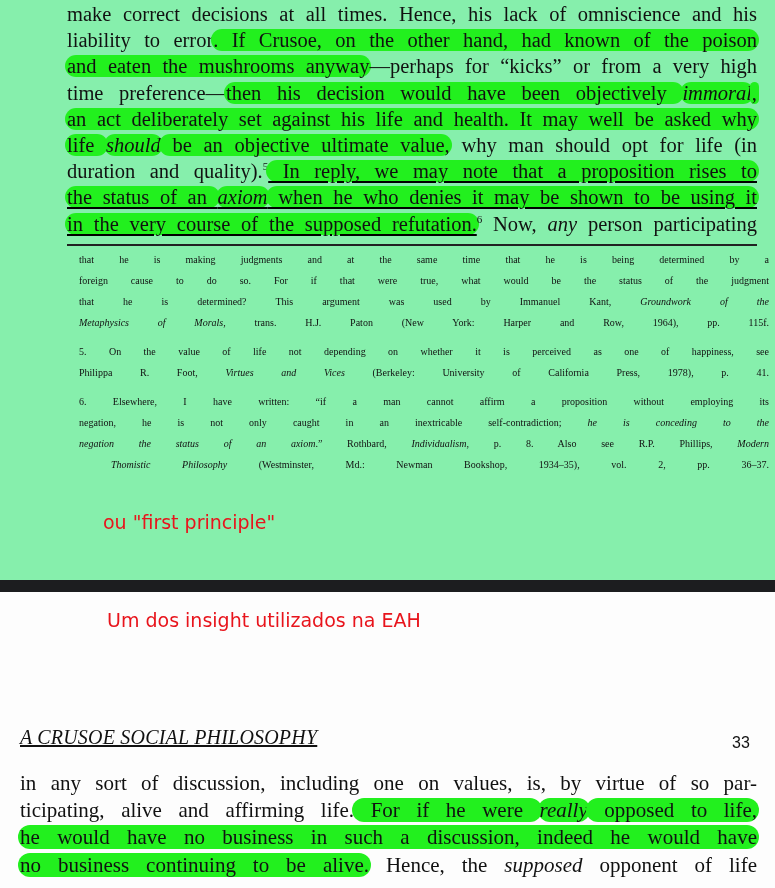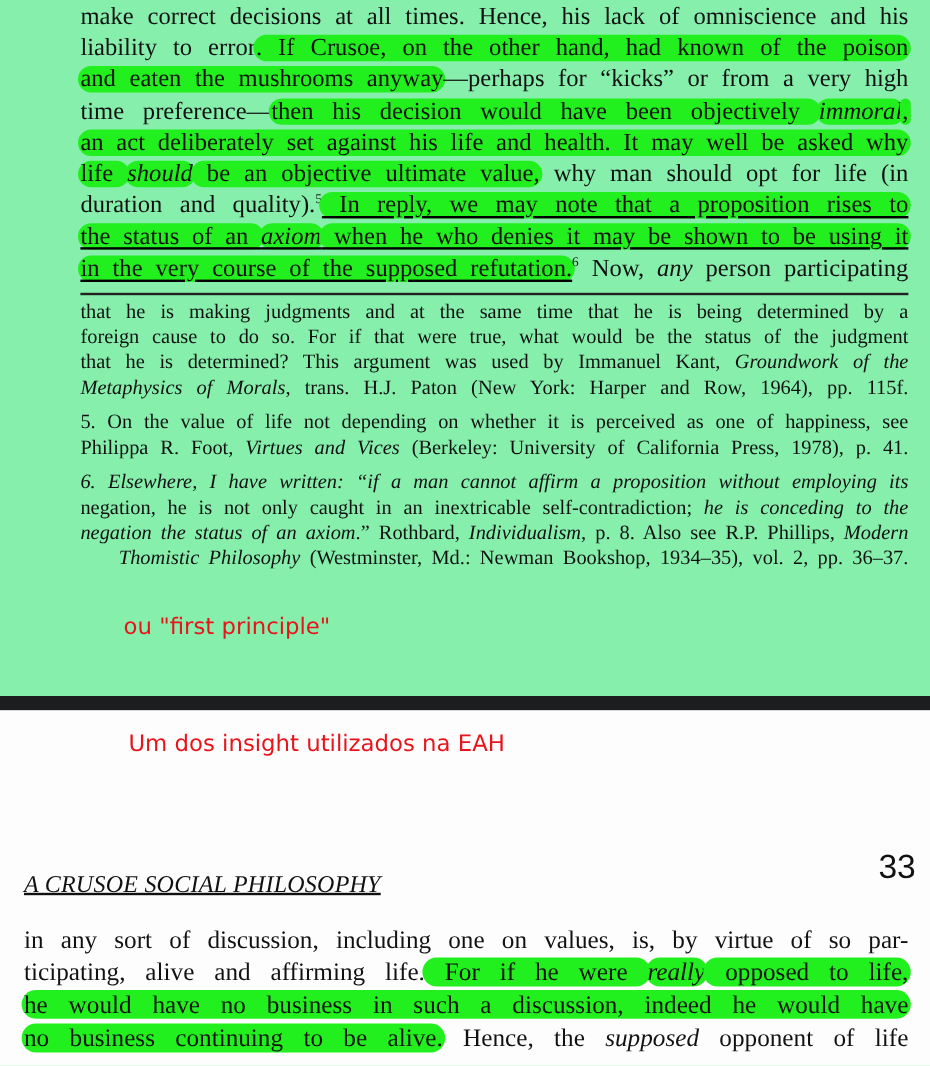--- a/index.html
+++ b/index.html
@@ -14,34 +14,34 @@
     .line {
       position: absolute; left: 0; width: 690px; height: 26px;
       font-size: 20.5px; line-height: 26px; white-space: nowrap;
       text-align: justify; text-align-last: justify;
     }
     .hl { background: #22f01e; border-radius: 12px; padding: 0 2px; margin: 0 -2px; }
     .ul { text-decoration: underline; text-decoration-color: #000; text-underline-offset: 3px; }
     .rule { position: absolute; left: 67px; top: 244px; width: 690px; height: 2px; background: #222; }
     .notes { position: absolute; left: 67px; top: 250px; width: 690px; }
     .nline {
-      position: absolute; left: 0; width: 690px; height: 20px;
-      font-size: 17px; line-height: 20px; white-space: nowrap;
+      position: absolute; left: 12px; width: 690px; height: 20px;
+      font-size: 10px; line-height: 20px; white-space: nowrap;
       text-align: justify; text-align-last: justify;
     }
     .comment {
       position: absolute; color: #e8141c;
       font-family: "DejaVu Sans", "Liberation Sans", sans-serif; font-size: 19px; line-height: 28px;
     }
     .divider-bar { position: absolute; left: 0; top: 580px; width: 775px; height: 12px; background: #1c1d1f; }
     .page-bottom { position: absolute; left: 0; top: 592px; width: 775px; height: 296px; background: #fdfdfd; }
     .running-head {
       position: absolute; left: 20px; top: 726px; font-style: italic; font-size: 20px; letter-spacing: 0.2px; text-decoration: underline;
     }
-    .page-num { position: absolute; left: 732px; top: 707px; font-size: 28px; font-family: "Liberation Sans", sans-serif; }
+    .page-num { position: absolute; left: 732px; top: 734px; font-size: 16px; font-family: "Liberation Sans", sans-serif; }
     .body2 { position: absolute; left: 20px; top: 770px; width: 737px; }
     .body2 .line { width: 737px; font-size: 21px; height: 27px; line-height: 27px; }
     sup { font-size: 11px; vertical-align: 8px; line-height: 0; }
   </style>
 </head>
 <body>
 
 <div class="page-top">
   <div class="body-lines" id="top-body">
       <div class="line" style="top: 1px;"><span class="">make correct decisions at all times. Hence, his lack of omniscience and his</span></div>
@@ -55,21 +55,21 @@
       <div class="line" style="top: 210.6px;"><span class="hl ul">in the very course of the supposed refutation.</span><sup class="">6</sup><span class=""> Now, </span><span class="" style="font-style: italic;">any</span><span class=""> person participating</span></div>
     </div>
   <div class="rule"></div>
   <div class="notes" id="notes">
       <div class="nline" style="top: 0px;"><span>that he is making judgments and at the same time that he is being determined by a</span></div>
       <div class="nline" style="top: 21px;"><span>foreign cause to do so. For if that were true, what would be the status of the judgment</span></div>
       <div class="nline" style="top: 42px;"><span>that he is determined? This argument was used by Immanuel Kant, </span><span style="font-style: italic;">Groundwork of the</span></div>
       <div class="nline" style="top: 63px; text-align-last: justify;"><span style="font-style: italic;">Metaphysics of Morals</span><span>, trans. H.J. Paton (New York: Harper and Row, 1964), pp. 115f.</span></div>
       <div class="nline" style="top: 92px;"><span>5. On the value of life not depending on whether it is perceived as one of happiness, see</span></div>
       <div class="nline" style="top: 113px; text-align-last: justify;"><span>Philippa R. Foot, </span><span style="font-style: italic;">Virtues and Vices</span><span> (Berkeley: University of California Press, 1978), p. 41.</span></div>
-      <div class="nline" style="top: 142px; font-style: italic;"><span>6. Elsewhere, I have written: “if a man cannot affirm a proposition without employing its</span></div>
+      <div class="nline" style="top: 142px;"><span>6. Elsewhere, I have written: “if a man cannot affirm a proposition without employing its</span></div>
       <div class="nline" style="top: 163px;"><span>negation, he is not only caught in an inextricable self-contradiction; </span><span style="font-style: italic;">he is conceding to the</span></div>
       <div class="nline" style="top: 184px;"><span style="font-style: italic;">negation the status of an axiom</span><span>.” Rothbard, </span><span style="font-style: italic;">Individualism</span><span>, p. 8. Also see R.P. Phillips, </span><span style="font-style: italic;">Modern</span></div>
       <div class="nline" style="top: 205px; text-align-last: justify;"><span style="font-style: italic; margin-left: 32px;">Thomistic Philosophy</span><span> (Westminster, Md.: Newman Bookshop, 1934–35), vol. 2, pp. 36–37.</span></div>
     </div>
   <div class="comment" style="left:103px; top:508px;">
     <div>ou "first principle"</div>
   </div>
 </div>
 
 <div class="divider-bar"></div>

